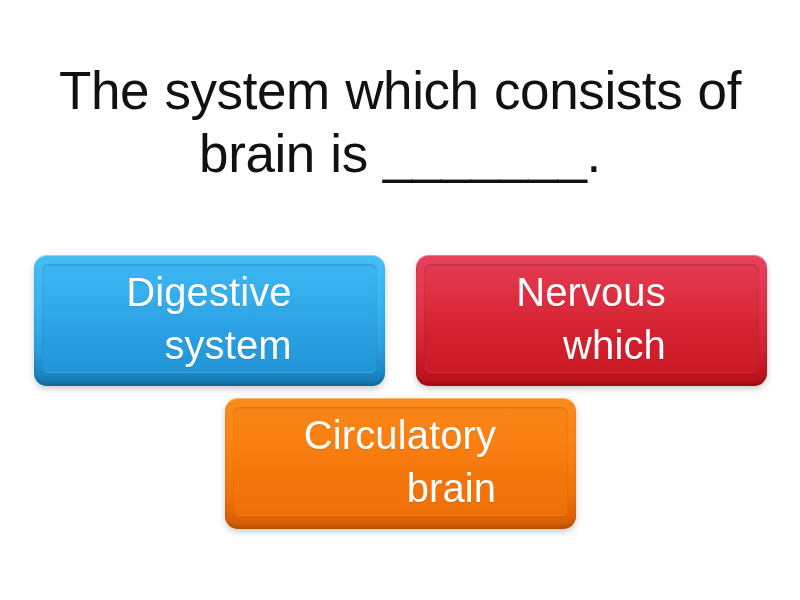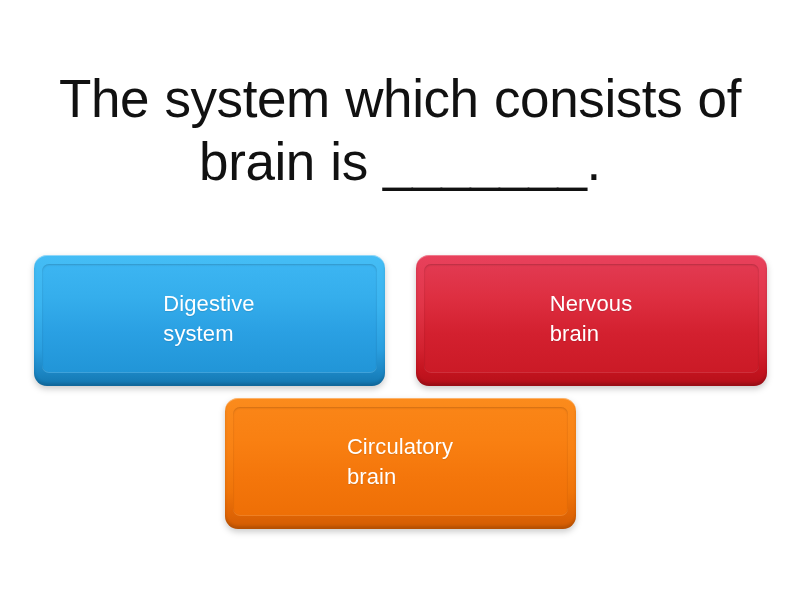--- a/index.html
+++ b/index.html
@@ -33,21 +33,21 @@
     padding: 0 18px;
     box-sizing: border-box;
   }
   .question-text {
     font-family: "Liberation Sans", sans-serif;
     font-size: 53px;
     line-height: 1.18;
     font-weight: 400;
     color: #111111;
     letter-spacing: -0.4px;
-    margin: 12px;
+    margin: 4px;
     word-spacing: 1px;
   }
 
   
   .answers {
     position: absolute;
     left: 0;
     top: 251px;
     width: 800px;
     height: 300px;
@@ -86,25 +86,25 @@
     border-radius: 7px;
     display: flex;
     align-items: center;
     justify-content: center;
     box-sizing: border-box;
     padding: 2px 10px;
   }
 
   .answer-label {
     font-family: "Liberation Sans", sans-serif;
-    font-size: 22px;
+    font-size: 40px;
     line-height: 1.32;
     font-weight: 400;
     color: #ffffff;
-    text-align: left;
+    text-align: right;
     letter-spacing: 0.1px;
     white-space: pre-line;
     text-shadow: 0 1px 1px rgba(0,0,0,0.10);
   }
 
   
   .answer-btn.blue {
     background: linear-gradient(180deg,
         #45bdf5 0%,
         #3ab4f0 38%,
@@ -193,21 +193,21 @@
       <div class="answer-btn blue">
         <div class="answer-face">
           <span class="answer-label">Digestive
 system</span>
         </div>
       </div>
 
       <div class="answer-btn red">
         <div class="answer-face">
           <span class="answer-label">Nervous
-brain</span>
+which</span>
         </div>
       </div>
 
     </div>
 
     <div class="answer-row row-2">
 
       <div class="answer-btn orange">
         <div class="answer-face">
           <span class="answer-label">Circulatory

